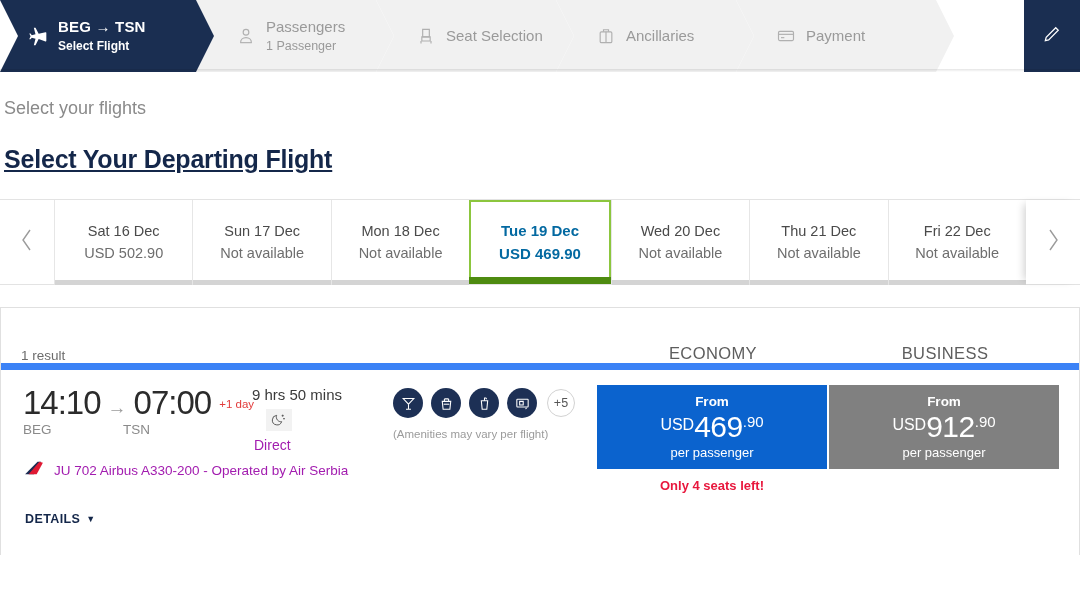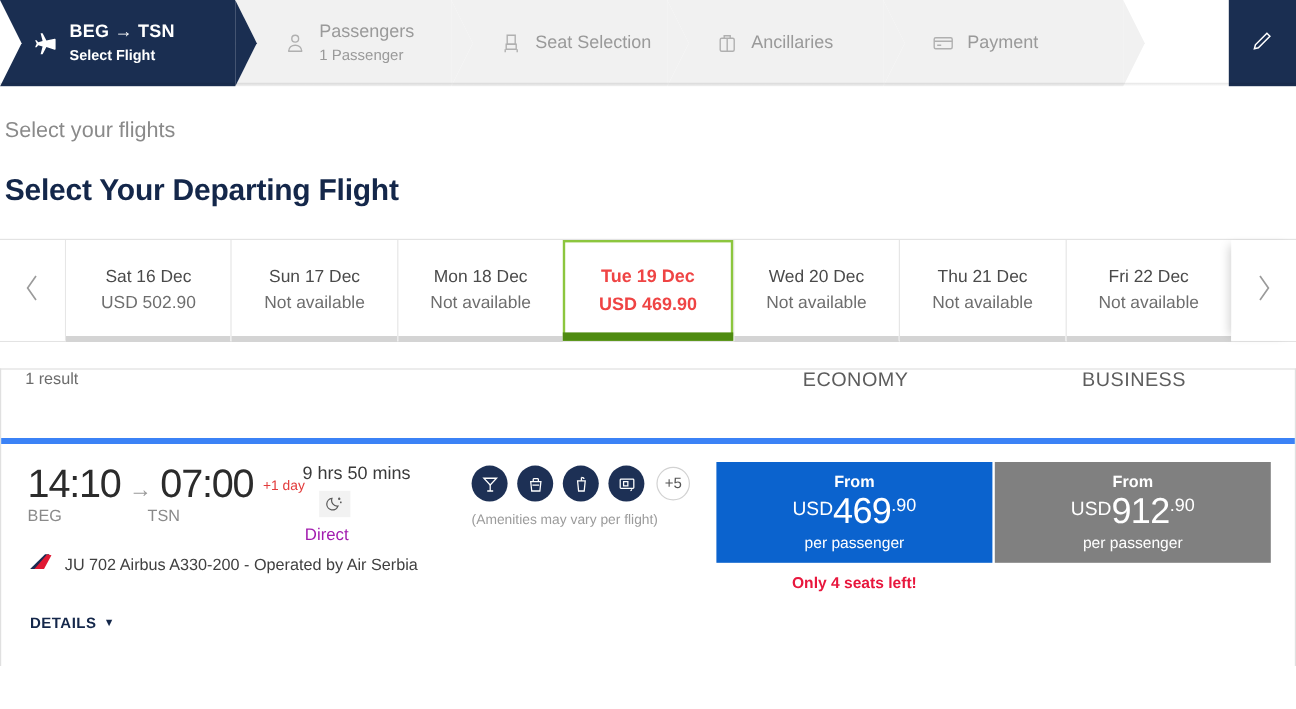--- a/index.html
+++ b/index.html
@@ -89,21 +89,21 @@
     z-index: 12;
   }
 
   
   .sub-head {
     font-size: 18px; color: #8a8a8a;
     padding: 26px 0 0 4px; font-weight: 400;
   }
   .main-head {
     font-size: 25px; color: #14274a; font-weight: bold;
-    padding: 26px 0 0 4px; letter-spacing: -.2px;
+    padding: 26px 0 0 4px; letter-spacing: -.2px; text-decoration: underline;
   }
 
   
   .datestrip {
     margin-top: 25px;
     height: 86px;
     display: flex;
     border-top: 1px solid #e3e3e3;
     border-bottom: 1px solid #e3e3e3;
     background: #fff;
@@ -133,37 +133,37 @@
     content: "";
     position: absolute; left: 0; right: 0; bottom: -1px;
     height: 5px; background: #d4d4d4;
   }
   .date-tile.selected {
     border: 2px solid #8cc63e;
     z-index: 3;
   }
   .date-tile.selected .d1,
   .date-tile.selected .d2 {
-    color: #ef4444; font-weight: bold; font-size: 15px;
+    color: #0369a1; font-weight: bold; font-size: 15px;
   }
   .date-tile.selected:after {
     background: #4e8b10; height: 7px; bottom: -2px; left: -2px; right: -2px;
   }
 
   
   .results {
     margin-top: 22px;
     border: 1px solid #e0e0e0;
     border-bottom: none;
     background: #fff;
   }
   .res-top {
     height: 62px;
-    display: flex; align-items: flex-start;
-    border-bottom: 5px solid #3b82f6;
+    display: flex; align-items: flex-end;
+    border-bottom: 7px solid #3b82f6;
     padding: 0 20px;
     position: relative;
   }
   .res-count { font-size: 13.5px; color: #6c6c6c; }
   .cabin-label {
     position: absolute;
     font-size: 16.5px; color: #5d5d5d; letter-spacing: .4px;
     text-align: center;
   }
   .cabin-eco { left: 596px; width: 232px; }
@@ -235,21 +235,21 @@
     border: 1px solid #d2d2d2; color: #555;
     display: flex; align-items: center; justify-content: center;
     font-size: 12.5px; margin-left: 2px;
   }
   .amen-note { margin-top: 10px; font-size: 11.5px; color: #9b9b9b; }
 
   .airline-row {
     position: absolute; left: 22px; top: 90px;
     display: flex; align-items: center; gap: 9px;
   }
-  .airline-txt { font-size: 13.5px; color: #404040; }
+  .airline-txt { font-size: 13.5px; color: #a21caf; }
 
   .details-link {
     position: absolute; left: 24px; top: 142px;
     font-size: 12.5px; font-weight: bold; color: #14274a;
     letter-spacing: .4px; cursor: pointer;
     display: flex; align-items: center; gap: 6px;
   }
   .caret { font-size: 9px; }
 
   

